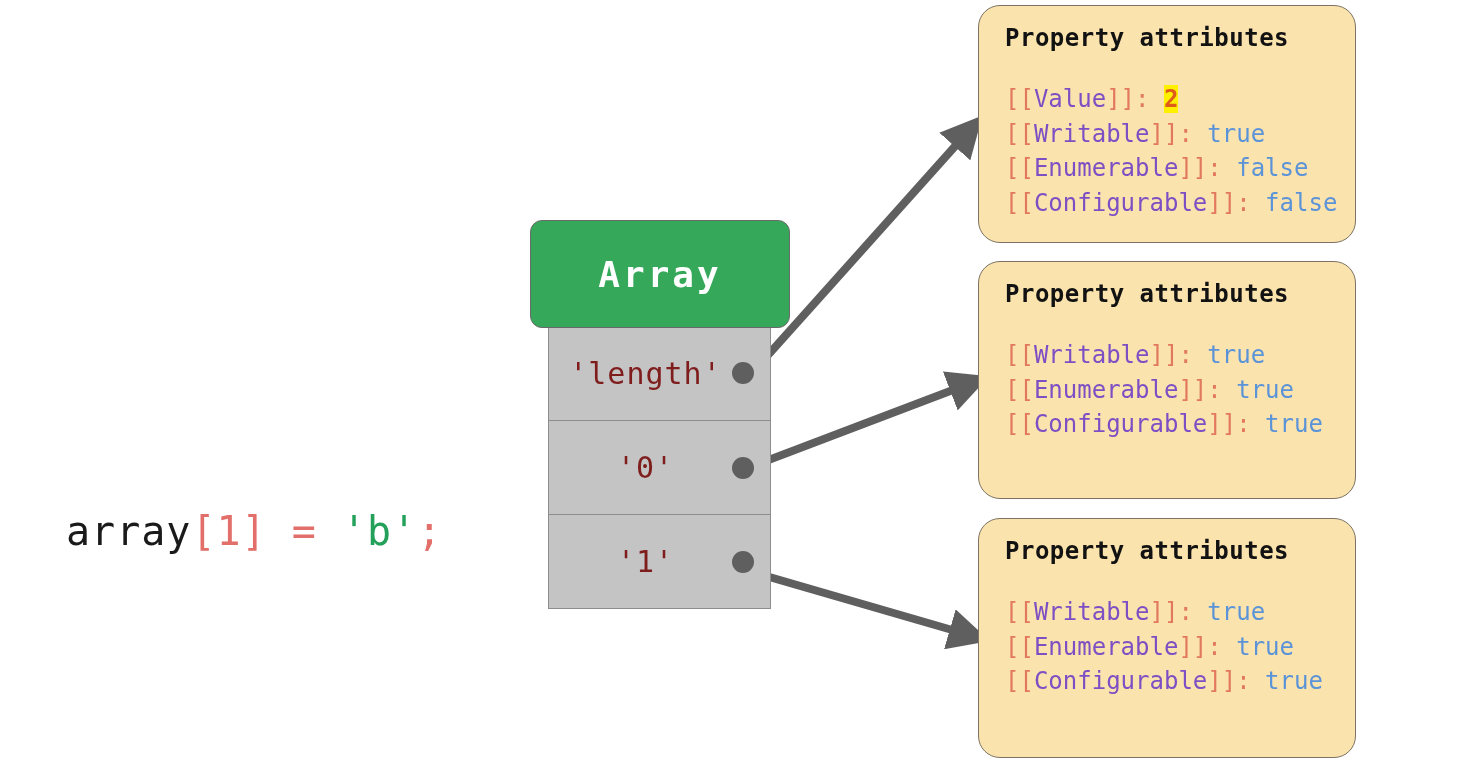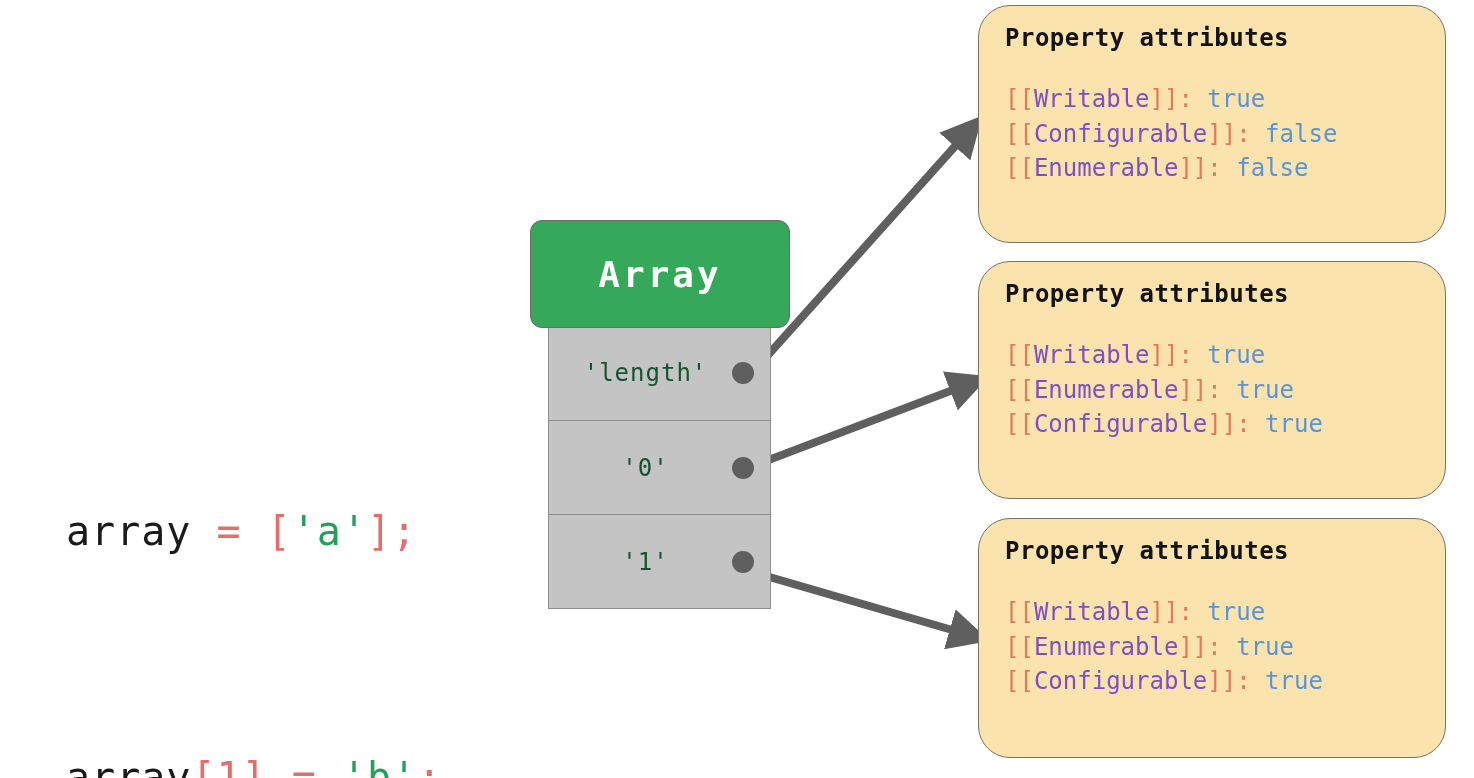--- a/index.html
+++ b/index.html
@@ -69,23 +69,23 @@
     position: relative;
     height: 94px;
     background: #c4c4c4;
     box-sizing: border-box;
     display: flex;
     align-items: center;
     justify-content: center;
   }
   .slot + .slot { border-top: 1.5px solid #8d8d8d; }
   .slot-label {
-    color: #14532d;
-    font-family: "DejaVu Sans Mono", monospace;
-    font-size: 24px;
+    color: #7f1d1d;
+    font-family: "DejaVu Sans Mono", monospace;
+    font-size: 30px;
     letter-spacing: 1px;
     transform: translateX(-14px);
   }
   .slot-dot {
     position: absolute;
     right: 16px;
     top: 50%;
     width: 22px;
     height: 22px;
     margin-top: -11px;
@@ -100,24 +100,24 @@
     width: 1474px;
     height: 778px;
     z-index: 1;
     pointer-events: none;
   }
 
   
   .attr-card {
     position: absolute;
     left: 978px;
-    width: 468px;
+    width: 378px;
     background: #fae3ad;
     border: 1.5px solid #7d7263;
-    border-radius: 32px;
+    border-radius: 22px;
     box-sizing: border-box;
     z-index: 3;
     padding: 18px 26px 30px 26px;
   }
   #card-0 { top: 5px;   height: 238px; }
   #card-1 { top: 261px; height: 238px; }
   #card-2 { top: 518px; height: 240px; }
 
   .attr-title {
     font-family: "DejaVu Sans Mono", monospace;
@@ -141,21 +141,20 @@
   .v-num-hl {
     color: #e05a1a;
     background: #fff000;
     font-weight: bold;
   }
 </style>
 </head>
 <body>
 
 <div class="code-block">
-  <div class="code-line"><span class="tok-ident">array</span><span class="tok-punct"> = </span><span class="tok-punct">[</span><span class="tok-str">'a'</span><span class="tok-punct">]</span><span class="tok-punct">;</span></div>
   <div class="code-line"><span class="tok-ident">array</span><span class="tok-punct">[</span><span class="tok-num">1</span><span class="tok-punct">]</span><span class="tok-punct"> = </span><span class="tok-str">'b'</span><span class="tok-punct">;</span></div>
 </div>
 
 <svg class="arrow-layer" viewBox="0 0 1474 778" width="1474" height="778">
   <defs>
     <marker id="ah" markerWidth="5.2" markerHeight="5.2" refX="2.1" refY="2.6" orient="auto" markerUnits="strokeWidth">
       <path d="M0,0 L5.2,2.6 L0,5.2 Z" fill="#5f5f5f"></path>
     </marker>
   </defs>
   <line x1="752" y1="373" x2="966" y2="134" stroke="#5f5f5f" stroke-width="8" marker-end="url(#ah)"></line>
@@ -178,23 +177,24 @@
   </div>
   <div class="slot">
     <span class="slot-label">'1'</span>
     <span class="slot-dot"></span>
   </div>
 </div>
 
 <div class="attr-card" id="card-0">
   <div class="attr-title">Property attributes</div>
   <div class="attr-rows">
+      <div class="attr-row"><span class="b-brk">[[</span><span class="b-key">Value</span><span class="b-brk">]]</span><span class="b-col">: </span><span class="v-num-hl">2</span></div>
       <div class="attr-row"><span class="b-brk">[[</span><span class="b-key">Writable</span><span class="b-brk">]]</span><span class="b-col">: </span><span class="v-bool">true</span></div>
+      <div class="attr-row"><span class="b-brk">[[</span><span class="b-key">Enumerable</span><span class="b-brk">]]</span><span class="b-col">: </span><span class="v-bool">false</span></div>
       <div class="attr-row"><span class="b-brk">[[</span><span class="b-key">Configurable</span><span class="b-brk">]]</span><span class="b-col">: </span><span class="v-bool">false</span></div>
-      <div class="attr-row"><span class="b-brk">[[</span><span class="b-key">Enumerable</span><span class="b-brk">]]</span><span class="b-col">: </span><span class="v-bool">false</span></div>
     </div>
 </div>
 
 <div class="attr-card" id="card-1">
   <div class="attr-title">Property attributes</div>
   <div class="attr-rows">
       <div class="attr-row"><span class="b-brk">[[</span><span class="b-key">Writable</span><span class="b-brk">]]</span><span class="b-col">: </span><span class="v-bool">true</span></div>
       <div class="attr-row"><span class="b-brk">[[</span><span class="b-key">Enumerable</span><span class="b-brk">]]</span><span class="b-col">: </span><span class="v-bool">true</span></div>
       <div class="attr-row"><span class="b-brk">[[</span><span class="b-key">Configurable</span><span class="b-brk">]]</span><span class="b-col">: </span><span class="v-bool">true</span></div>
     </div>

